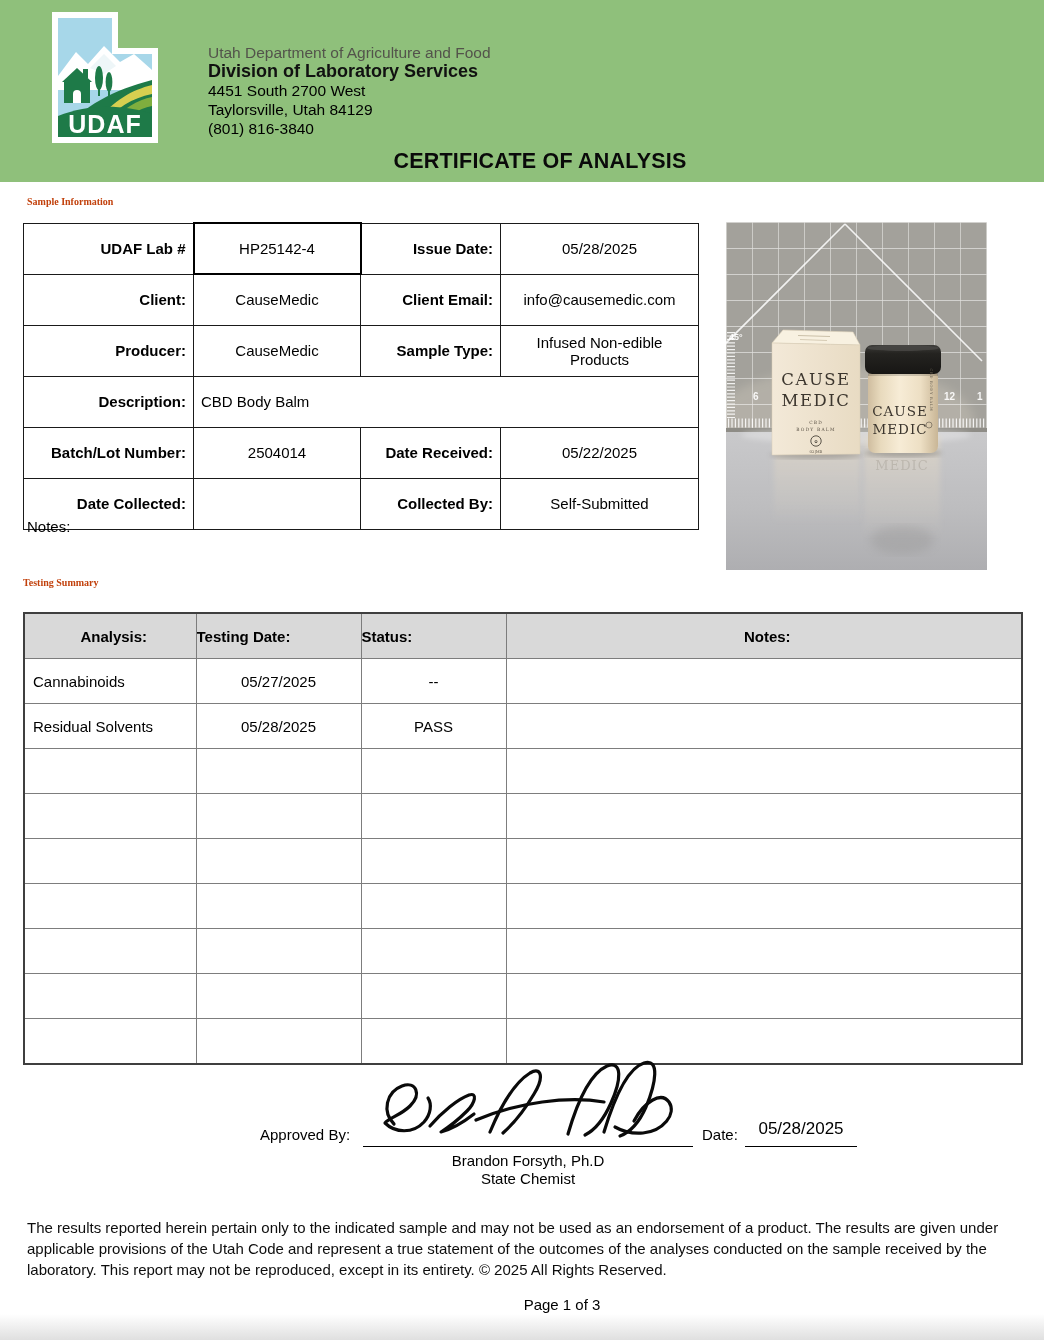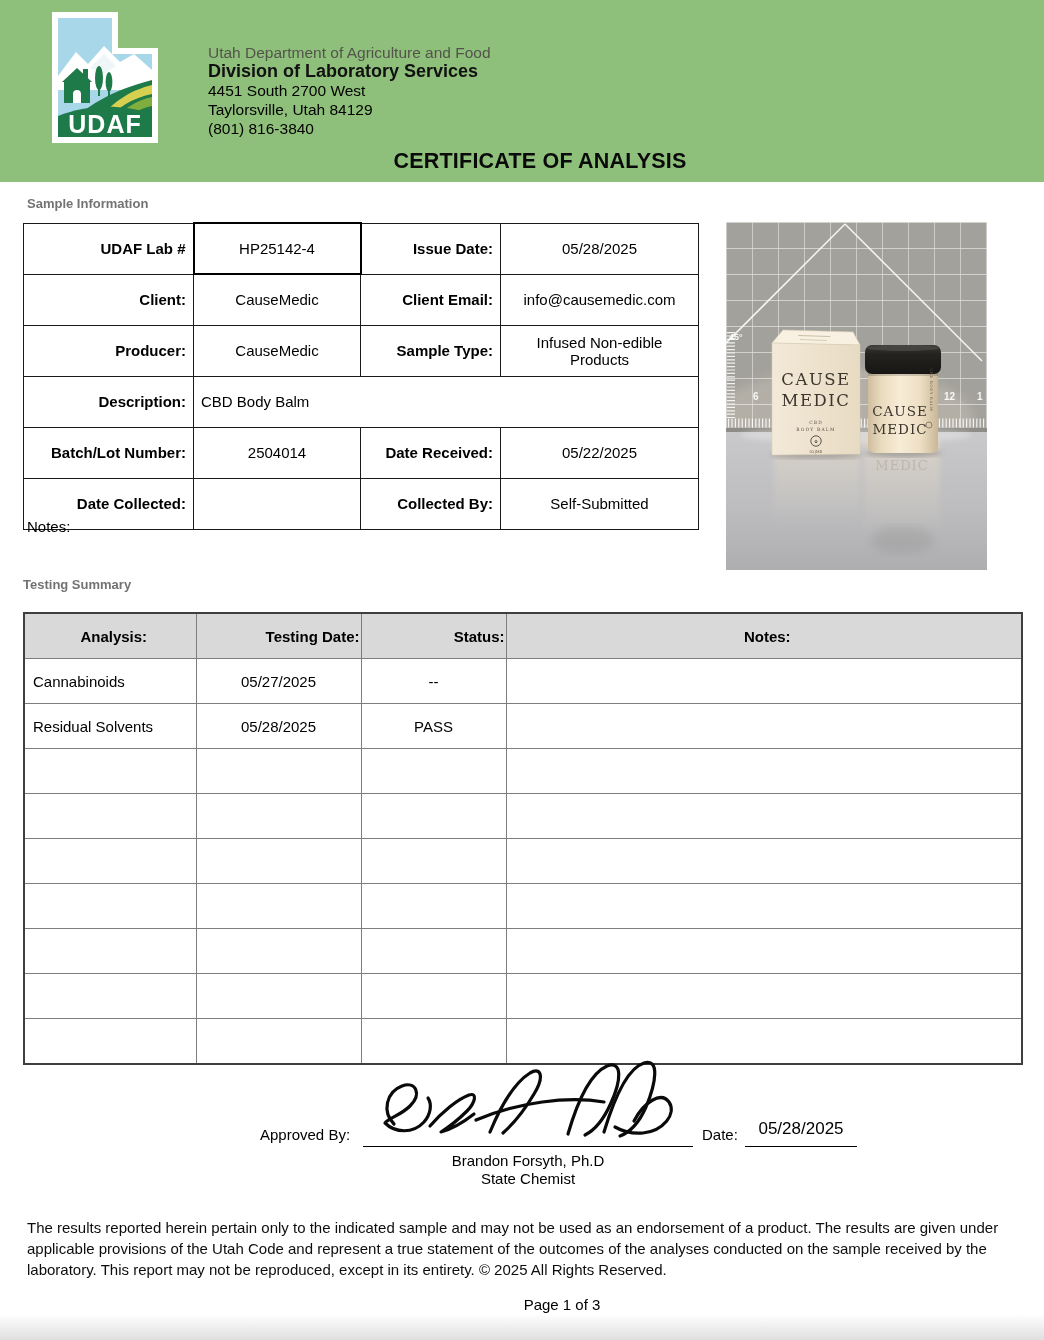--- a/index.html
+++ b/index.html
@@ -9,36 +9,36 @@
   }
   
   .green-band{position:absolute;left:0;top:0;width:1044px;height:182px;background:#8fc07b;}
   .logo{position:absolute;left:50px;top:10px;width:110px;height:135px;}
   .hdr-text{position:absolute;left:200px;top:43px;line-height:19px;font-size:15.5px;margin-left:8px;}
   .hdr-dept{color:#53534b;}
   .hdr-div{font-weight:bold;font-size:18px;color:#111;}
   .coa-title{position:absolute;left:0;top:149px;width:1044px;text-align:center;
     font-weight:bold;font-size:21.5px;letter-spacing:.2px;color:#0a0a0a;padding-left:18px;}
   
-  .sec-head{position:absolute;font-weight:bold;font-size:13px;color:#737373;}
+  .sec-head{position:absolute;font-weight:bold;font-size:10px;color:#c2410c;font-family:Liberation Serif, serif;}
   
   table{border-collapse:collapse;table-layout:fixed;}
   .si-table{position:absolute;left:23px;top:222px;width:675px;padding-left:8px;}
   .si-table td{border:1px solid #1a1a1a;height:48px;font-size:15px;overflow:hidden;}
   .si-label{font-weight:bold;text-align:right;padding-right:7px;}
   .si-value{text-align:center;padding:0 4px;}
   .si-lab{border:2px solid #000 !important;}
   .si-email{font-size:13px;}
   .si-desc{text-align:left;padding-left:7px;}
   .notes-label{position:absolute;left:27px;top:518px;font-size:15px;}
   
   .ts-table{position:absolute;left:23px;top:612px;width:998px;border:2px solid #3f3f3f;}
   .ts-table td,.ts-table th{border:1px solid #7d7d7d;height:42px;font-size:15px;overflow:hidden;}
   .ts-table th{background:#d9d9d9;font-weight:bold;text-align:center;padding-left:8px;}
-  .ts-table th.c{text-align:right;padding-left:0;margin-top:16px;}
+  .ts-table th.c{text-align:left;padding-left:0;margin-top:16px;}
   .ts-left{text-align:left;padding-left:8px;margin-left:20px;}
   .ts-center{text-align:center;}
   
   .photo{position:absolute;left:726px;top:222px;width:261px;height:348px;}
   .approved-label{position:absolute;left:260px;top:1126px;font-size:15px;}
   .sig-line{position:absolute;left:363px;top:1146px;width:330px;border-bottom:1.6px solid #000;}
   .sig-svg{position:absolute;left:372px;top:1058px;width:320px;height:95px;}
   .date-label{position:absolute;left:702px;top:1126px;font-size:15px;}
   .date-value{position:absolute;left:745px;top:1119px;width:112px;text-align:center;font-size:17px;}
   .date-line{position:absolute;left:745px;top:1146px;width:112px;border-bottom:1.6px solid #000;}

